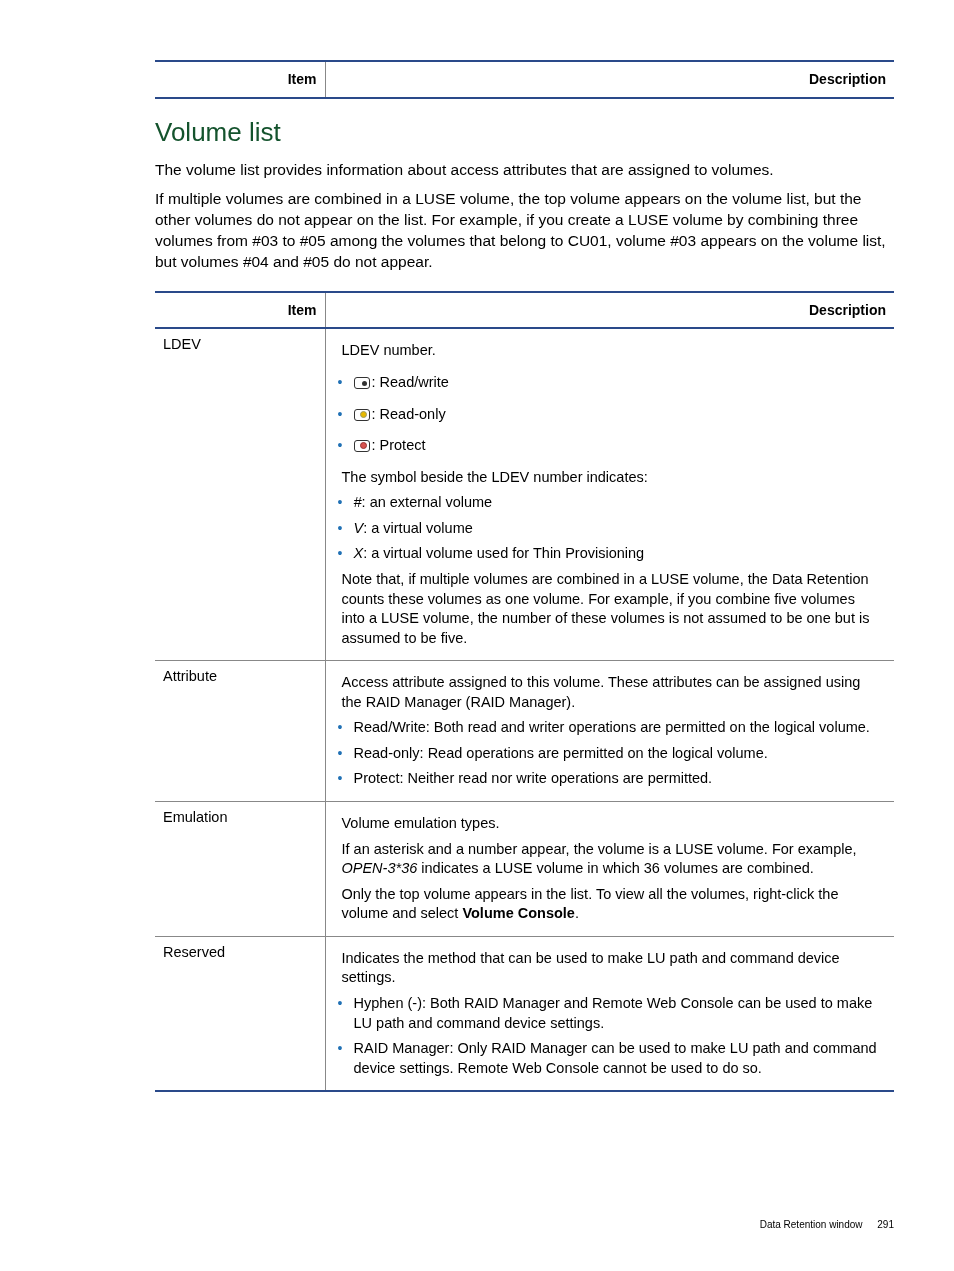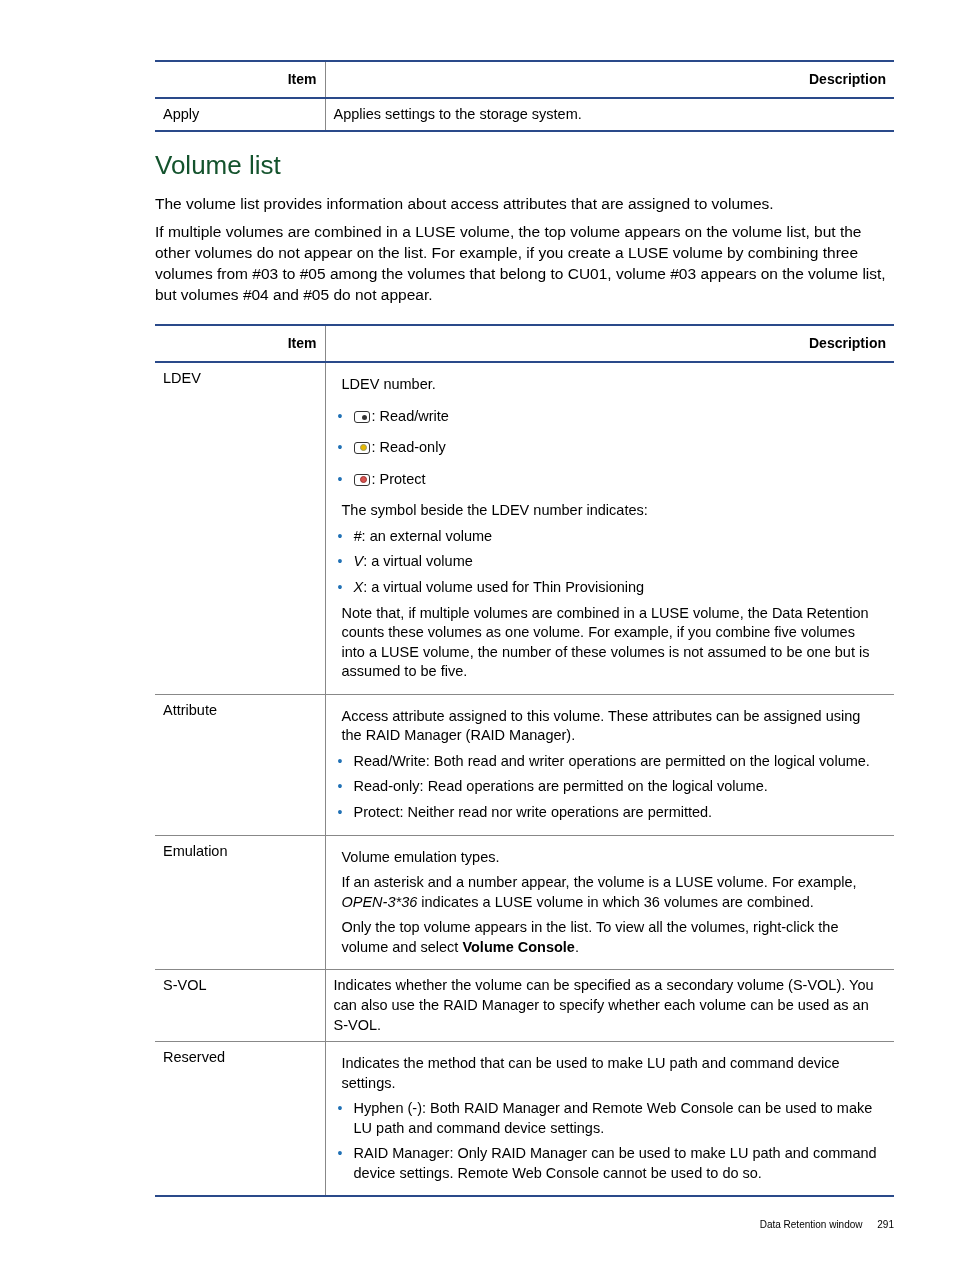--- a/index.html
+++ b/index.html
@@ -109,24 +109,20 @@
 <body>
 
 <table class="doc-table">
   <thead>
     <tr>
       <th class="col-item">Item</th>
       <th>Description</th>
     </tr>
   </thead>
   <tbody>
-    <tr>
-      <td>Apply</td>
-      <td>Applies settings to the storage system.</td>
-    </tr>
   </tbody>
 </table>
 
 <h2 class="section-heading">Volume list</h2>
 
 <p class="body-text">The volume list provides information about access attributes that are assigned to volumes.</p>
 <p class="body-text">If multiple volumes are combined in a LUSE volume, the top volume appears on the volume list, but the other volumes do not appear on the list. For example, if you create a LUSE volume by combining three volumes from #03 to #05 among the volumes that belong to CU01, volume #03 appears on the volume list, but volumes #04 and #05 do not appear.</p>
 
 <table class="doc-table" style="margin-top:18px;">
   <thead>
@@ -171,24 +167,20 @@
     <tr>
       <td>Emulation</td>
       <td>
         <div class="cell-para">Volume emulation types.</div>
         <div class="cell-para"><span>If an asterisk and a number appear, the volume is a LUSE volume. For example, </span><span class="italic">OPEN-3*36</span><span> indicates a LUSE volume in which 36 volumes are combined.</span></div>
         <div class="cell-para"><span>Only the top volume appears in the list. To view all the volumes, right-click the volume and select </span><span class="bold">Volume Console</span><span>.</span></div>
       </td>
     </tr>
 
 
-    <tr>
-      <td>S-VOL</td>
-      <td>Indicates whether the volume can be specified as a secondary volume (S-VOL). You can also use the RAID Manager to specify whether each volume can be used as an S-VOL.</td>
-    </tr>
 
     <tr>
       <td>Reserved</td>
       <td>
         <div class="cell-para">Indicates the method that can be used to make LU path and command device settings.</div>
         <ul class="cell-list">
           <li>Hyphen (-): Both RAID Manager and Remote Web Console can be used to make LU path and command device settings.</li>
           <li>RAID Manager: Only RAID Manager can be used to make LU path and command device settings. Remote Web Console cannot be used to do so.</li>
         </ul>
       </td>

